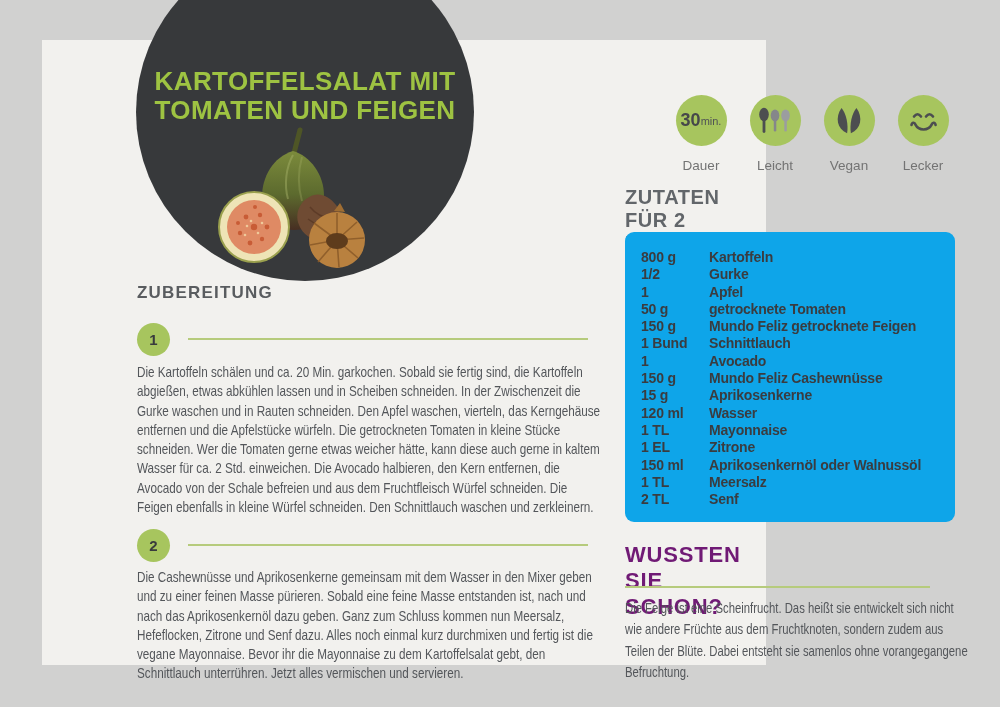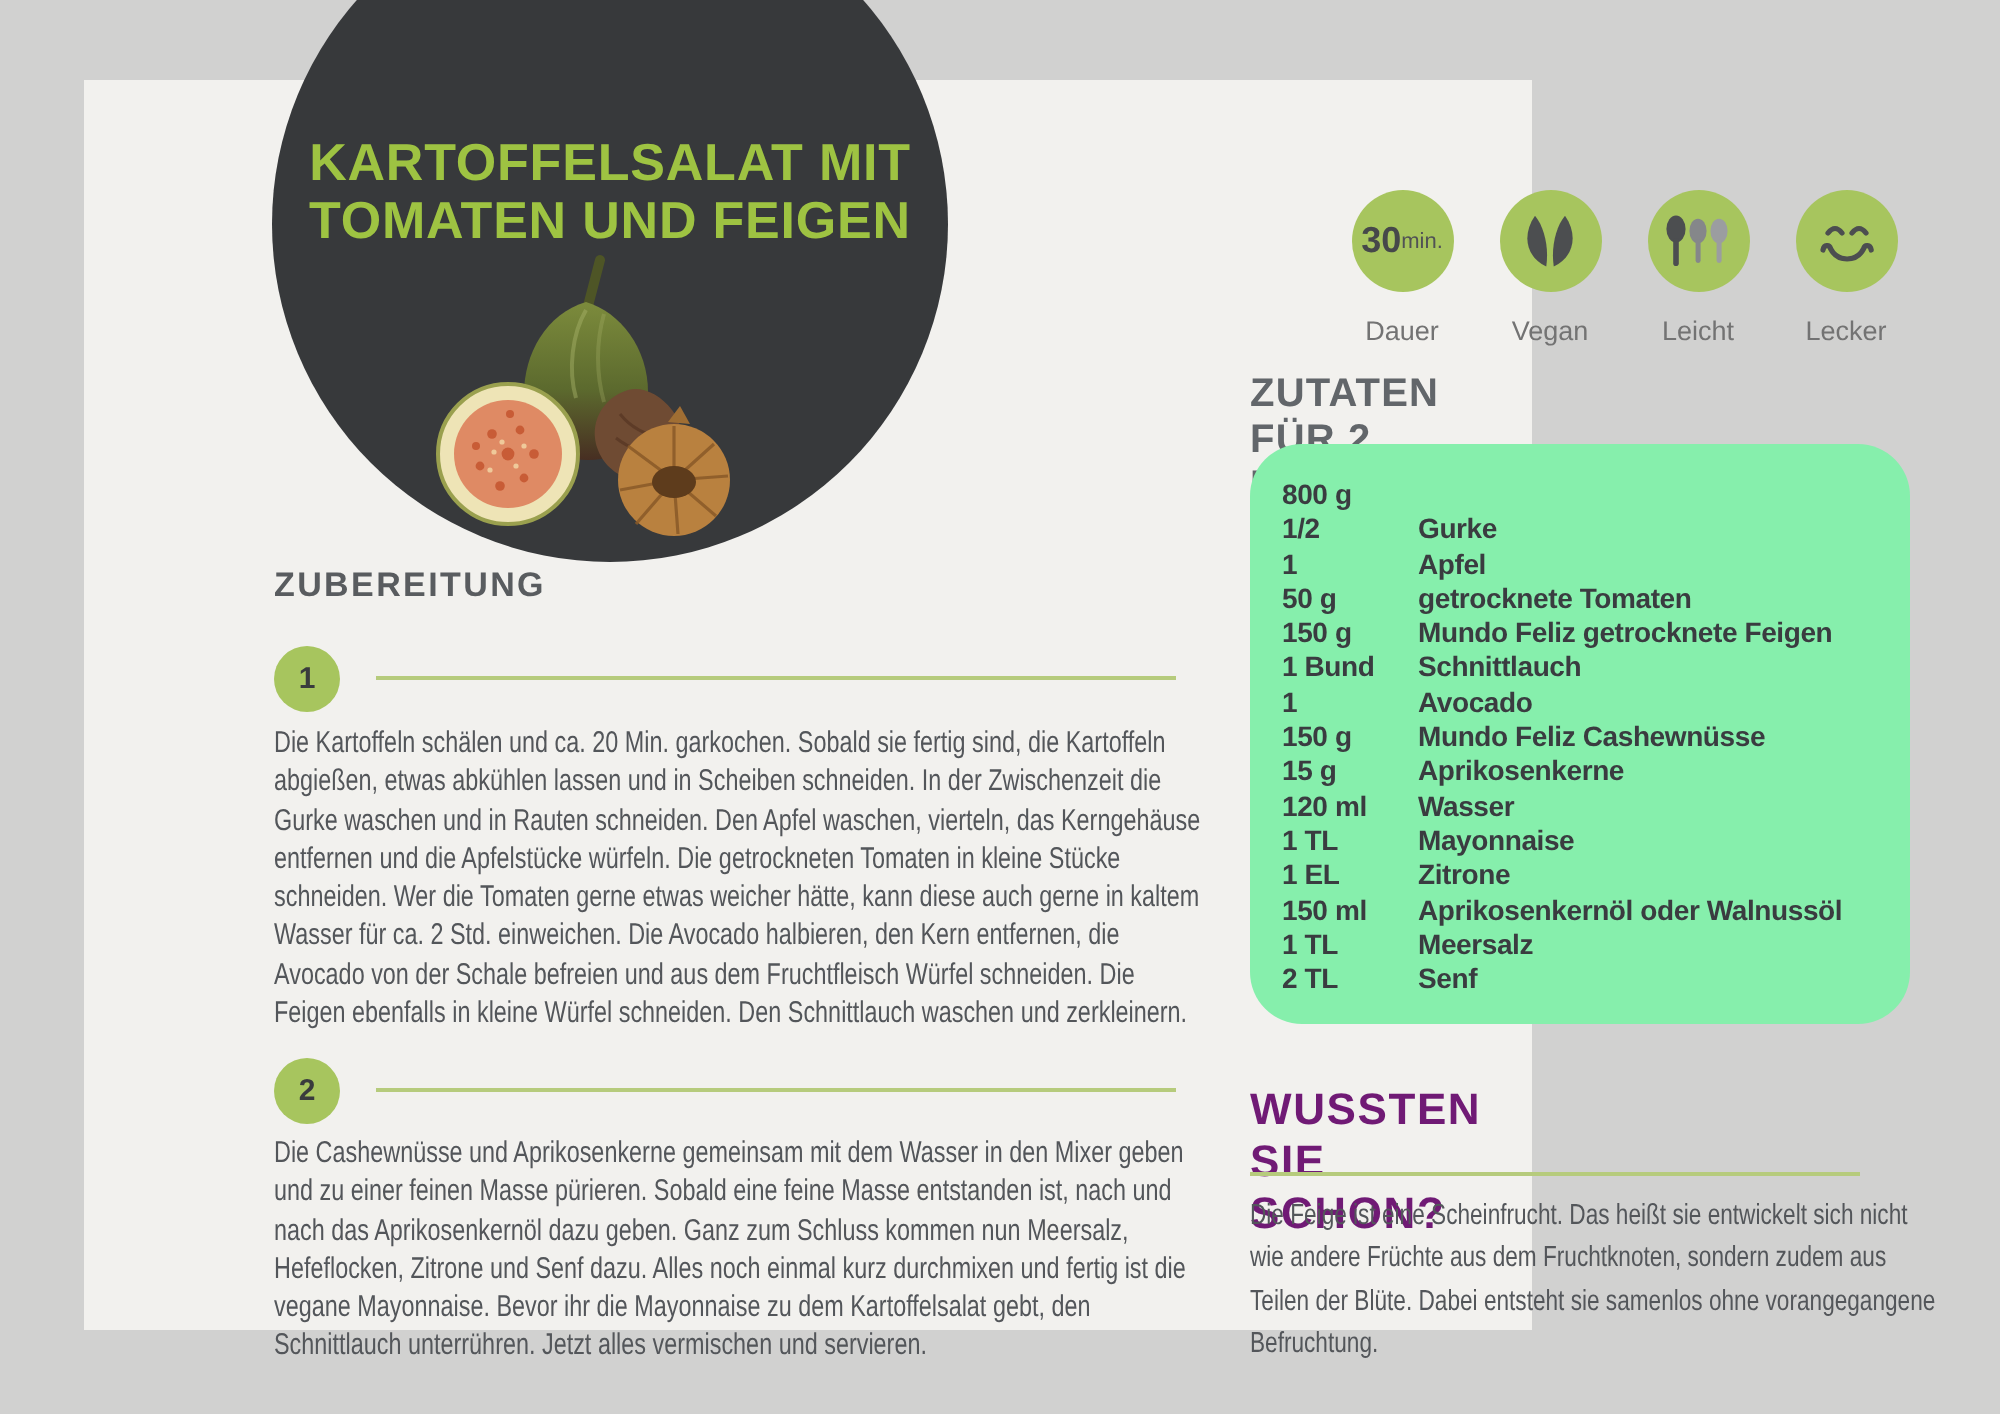--- a/index.html
+++ b/index.html
@@ -33,22 +33,22 @@
   }
   .badge-label { margin-top:12px; font-size:13.5px; color:#737373; }
   .dur-num { font-size:18px; font-weight:bold; color:#46484a; line-height:17px; }
   .dur-unit { font-size:11px; color:#505255; line-height:12px; }
   
   .zutaten-heading {
     position:absolute; left:583px; top:146px;
     font-size:20px; font-weight:bold; color:#62666a; letter-spacing:0.6px;
   }
   .ing-box {
-    position:absolute; left:583px; top:182px; width:330px; height:290px;
-    background:#86efac; border-radius:26px;
+    position:absolute; left:583px; top:192px; width:330px; height:290px;
+    background:#0ea5e9; border-radius:9px;
   }
   .ing-list { padding-top:17px; }
   .ing-row { display:flex; line-height:17.3px; font-size:14px; font-weight:bold;
              color:#3a3c40; letter-spacing:-0.2px; }
   .ing-qty { width:68px; padding-left:16px; flex:none; white-space:nowrap; }
   .ing-name { flex:1; white-space:nowrap; }
   
   .zub-heading {
     position:absolute; left:95px; top:243px;
     font-size:17px; font-weight:bold; color:#595c5f; letter-spacing:1.2px;
@@ -137,67 +137,68 @@
     <div class="badges">
       <div class="badge">
         <div class="badge-circle">
           <div class="dur-num">30</div>
           <div class="dur-unit">min.</div>
         </div>
         <div class="badge-label">Dauer</div>
       </div>
       <div class="badge">
         <div class="badge-circle">
+          <svg width="38" height="30" viewBox="0 0 38 30">
+            <g fill="#4c4e50">
+              <ellipse cx="8" cy="8.5" rx="4.8" ry="6.8"></ellipse>
+              <rect x="6.6" y="13" width="2.8" height="14" rx="1.4"></rect>
+            </g>
+            <g fill="#85878a">
+              <ellipse cx="19" cy="9.5" rx="4.3" ry="6.1"></ellipse>
+              <rect x="17.8" y="13.5" width="2.5" height="12" rx="1.2"></rect>
+            </g>
+            <g fill="#9b9da0">
+              <ellipse cx="29.5" cy="9.5" rx="4.3" ry="6.1"></ellipse>
+              <rect x="28.3" y="13.5" width="2.5" height="12" rx="1.2"></rect>
+            </g>
+          </svg>
+        </div>
+        <div class="badge-label">Leicht</div>
+      </div>
+      <div class="badge">
+        <div class="badge-circle">
           <svg width="32" height="30" viewBox="0 0 34 32">
             <g fill="#4c4e50">
               <path d="M9,2 C2,12 4,24 15,29 C16.5,19 14,8 9,2 Z"></path>
               <path d="M25,2 C32,12 30,24 19,29 C17.5,19 20,8 25,2 Z"></path>
             </g>
           </svg>
         </div>
         <div class="badge-label">Vegan</div>
-      </div>
-      <div class="badge">
-        <div class="badge-circle">
-          <svg width="38" height="30" viewBox="0 0 38 30">
-            <g fill="#4c4e50">
-              <ellipse cx="8" cy="8.5" rx="4.8" ry="6.8"></ellipse>
-              <rect x="6.6" y="13" width="2.8" height="14" rx="1.4"></rect>
-            </g>
-            <g fill="#85878a">
-              <ellipse cx="19" cy="9.5" rx="4.3" ry="6.1"></ellipse>
-              <rect x="17.8" y="13.5" width="2.5" height="12" rx="1.2"></rect>
-            </g>
-            <g fill="#9b9da0">
-              <ellipse cx="29.5" cy="9.5" rx="4.3" ry="6.1"></ellipse>
-              <rect x="28.3" y="13.5" width="2.5" height="12" rx="1.2"></rect>
-            </g>
-          </svg>
-        </div>
-        <div class="badge-label">Leicht</div>
       </div>
       <div class="badge">
         <div class="badge-circle">
           <svg width="40" height="40" viewBox="0 0 40 40">
             <g fill="none" stroke="#4c4e50" stroke-width="2.6" stroke-linecap="round">
               <path d="M11,15.5 q3.5,-4.5 7,0"></path>
               <path d="M23,15.5 q3.5,-4.5 7,0"></path>
               <path d="M8.5,24 c0.5,-2.8 3.2,-2.8 3.8,-0.6 c3.5,6.8 13,6.8 16.5,0 c0.6,-2.2 3.3,-2.2 3.8,0.6"></path>
             </g>
           </svg>
         </div>
         <div class="badge-label">Lecker</div>
       </div>
     </div>
 
     <div class="zutaten-heading">ZUTATEN FÜR 2 PERSONEN</div>
     <div class="ing-box">
       <div class="ing-list">
         <div class="ing-row">
             <span class="ing-qty">800 g</span>
+            <span class="ing-name">Kartoffeln</span>
           </div>
         <div class="ing-row">
             <span class="ing-qty">1/2</span>
             <span class="ing-name">Gurke</span>
           </div>
         <div class="ing-row">
             <span class="ing-qty">1</span>
             <span class="ing-name">Apfel</span>
           </div>
         <div class="ing-row">

